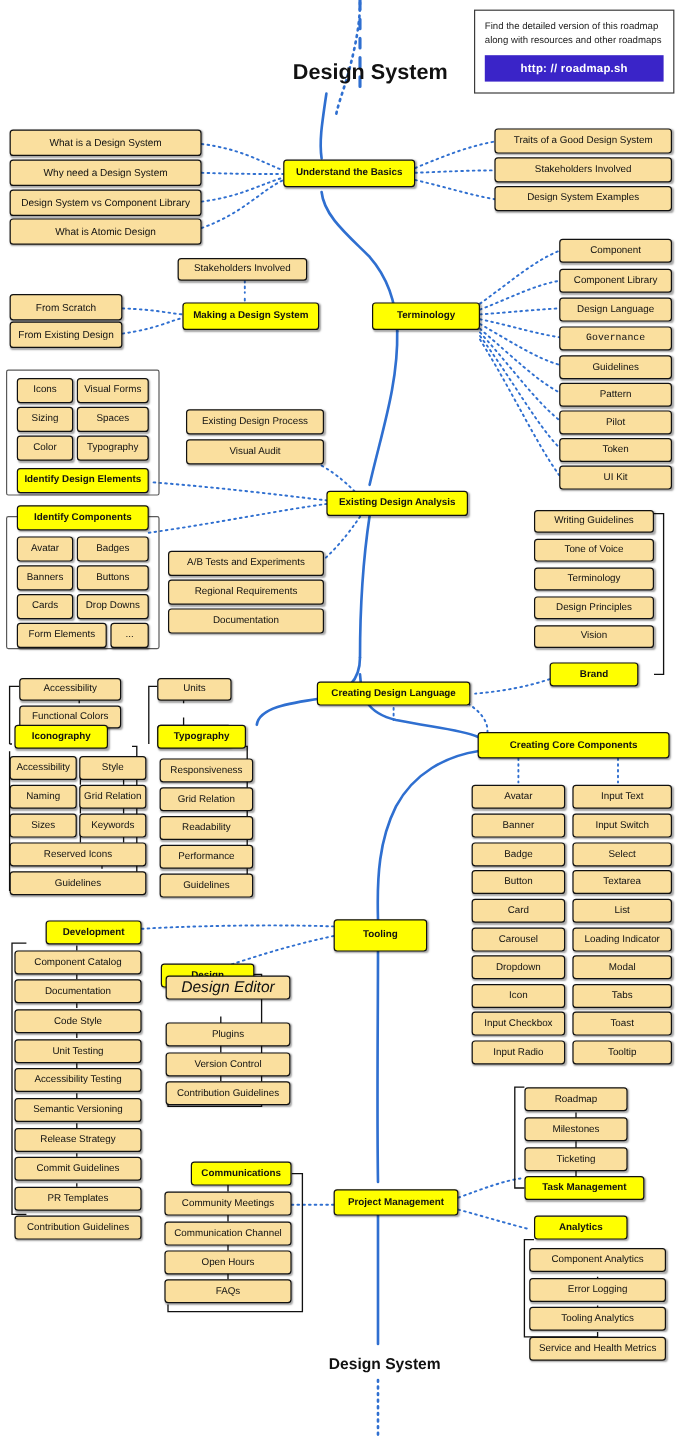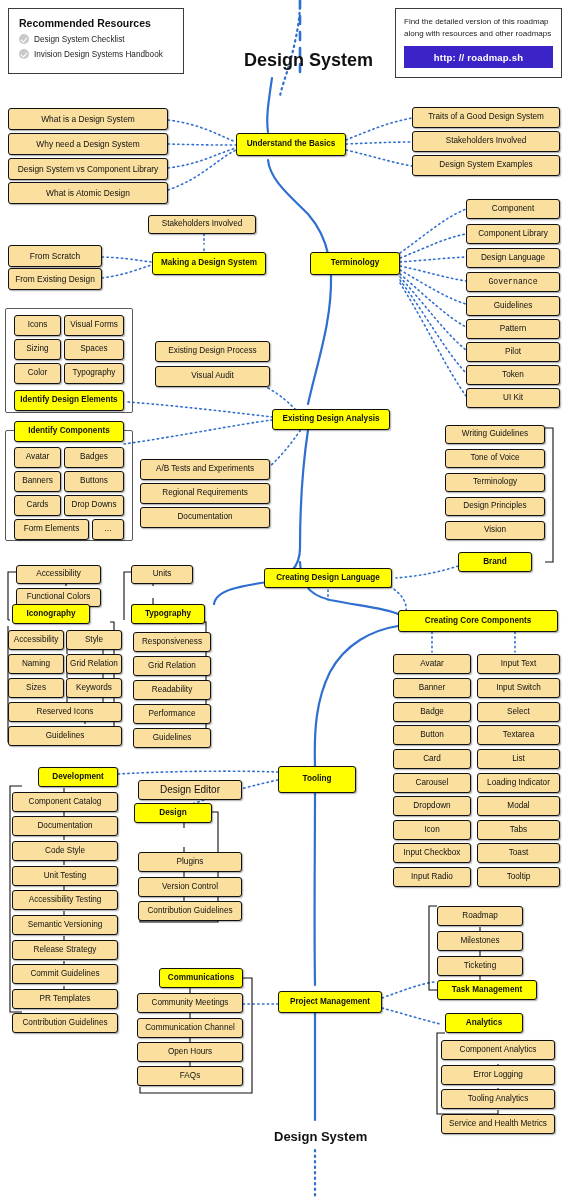--- a/index.html
+++ b/index.html
@@ -110,31 +110,20 @@
       <path d="M278 780 C 240 788, 210 798, 186 806"></path>
 
       <path d="M278 1004 C 258 1004, 236 1004, 212 1004"></path>
 
       <path d="M382 998 C 404 990, 420 984, 434 982"></path>
 
       <path d="M382 1008 C 404 1014, 424 1020, 440 1024"></path>
     </g>
   </svg>
 
-  <div class="panel" style="left:8px;top:8px;width:176px;height:66px;padding:8px 10px;">
-    <div class="panel-title">Recommended Resources</div>
-    <div class="res-row">
-      <span class="check"></span>
-      <span class="res-label">Design System Checklist</span>
-    </div>
-    <div class="res-row">
-      <span class="check"></span>
-      <span class="res-label">Invision Design Systems Handbook</span>
-    </div>
-  </div>
 
   <div class="panel" style="left:395px;top:8px;width:167px;height:70px;padding:7px 8px;">
     <div class="url-text">Find the detailed version of this roadmap</div>
     <div class="url-text">along with resources and other roadmaps</div>
     <div class="url-btn">http: // roadmap.sh</div>
   </div>
 
   <div class="bigtitle" style="left:244px;top:50px;">Design System</div>
   <div class="foottitle" style="left:274px;top:1129px;">Design System</div>
 
@@ -498,21 +487,21 @@
   <div class="node tan" style="left:12px;top:989px;width:106px;height:20px;font-size:8.2px;">
       <span class="nodetext">PR Templates</span>
     </div>
   <div class="node tan" style="left:12px;top:1013px;width:106px;height:20px;font-size:8.2px;">
       <span class="nodetext">Contribution Guidelines</span>
     </div>
 
   <div class="node yel" style="left:134px;top:803px;width:78px;height:20px;font-size:8.2px;">
       <span class="nodetext">Design</span>
     </div>
-  <div class="node tan" style="left:138px;top:780px;width:104px;height:20px;font-size:10px;">
+  <div class="node tan" style="left:138px;top:813px;width:104px;height:20px;font-size:13px;font-style:italic;">
       <span class="nodetext">Design Editor</span>
     </div>
   <div class="node tan" style="left:138px;top:852px;width:104px;height:20px;font-size:8.2px;">
       <span class="nodetext">Plugins</span>
     </div>
   <div class="node tan" style="left:138px;top:877px;width:104px;height:20px;font-size:8.2px;">
       <span class="nodetext">Version Control</span>
     </div>
   <div class="node tan" style="left:138px;top:901px;width:104px;height:20px;font-size:8.2px;">
       <span class="nodetext">Contribution Guidelines</span>

